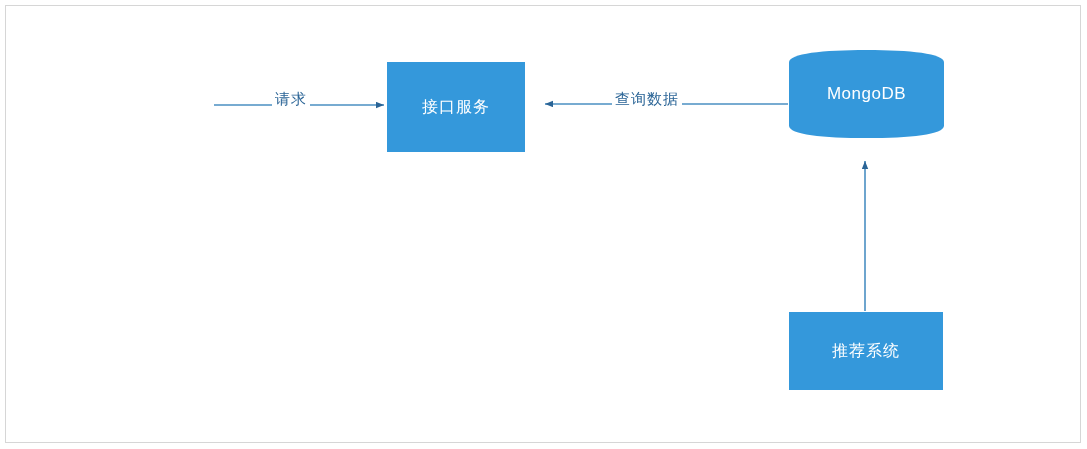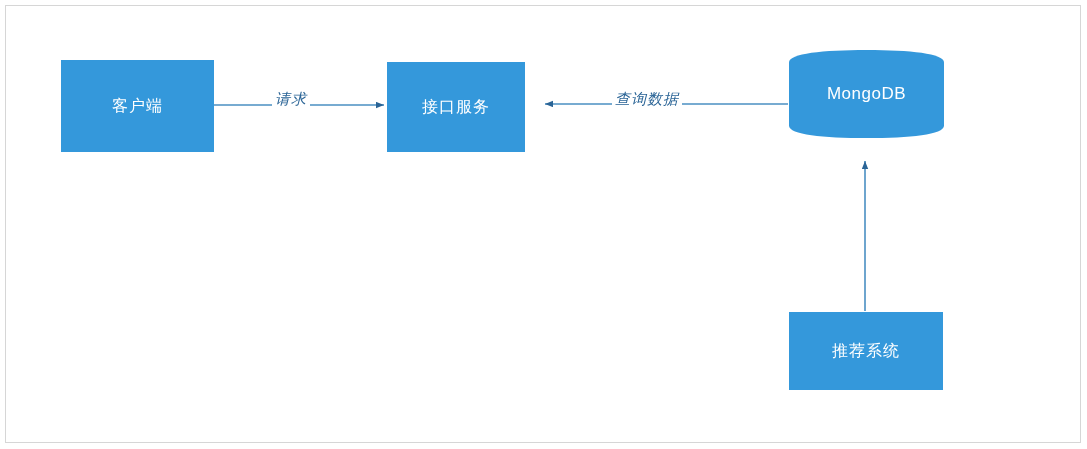--- a/index.html
+++ b/index.html
@@ -93,21 +93,20 @@
   }
   .edge-label {
     position: absolute;
     color: #2a6496;
     font-size: 15px;
     letter-spacing: 1px;
     background: #ffffff;
     padding: 0 3px;
     white-space: nowrap;
     user-select: none;
-    font-style: italic;
   }
   #label-request {
     left: 272px;
     top: 90px;
   }
   #label-query {
     left: 612px;
     top: 90px;
   }
 </style>
@@ -131,23 +130,20 @@
       </marker>
     </defs>
 
     <line x1="214" y1="105" x2="384" y2="105" stroke="#4a8fc2" stroke-width="1.6" marker-end="url(#arrow-right)"></line>
 
     <line x1="788" y1="104" x2="545" y2="104" stroke="#4a8fc2" stroke-width="1.6" marker-end="url(#arrow-left)"></line>
 
     <line x1="865" y1="311" x2="865" y2="161" stroke="#4a8fc2" stroke-width="1.6" marker-end="url(#arrow-up)"></line>
   </svg>
 
-  <div class="node node-rect" id="node-client">
-    <span>客户端</span>
-  </div>
 
   <div class="node node-rect" id="node-api">
     <span>接口服务</span>
   </div>
 
   <div class="node" id="node-mongodb">
     <svg class="cyl-svg" viewBox="0 0 155 100" preserveAspectRatio="none" xmlns="http://www.w3.org/2000/svg">
       <path d="M0,14
                C0,4 34,0 77.5,0
                C121,0 155,4 155,14

